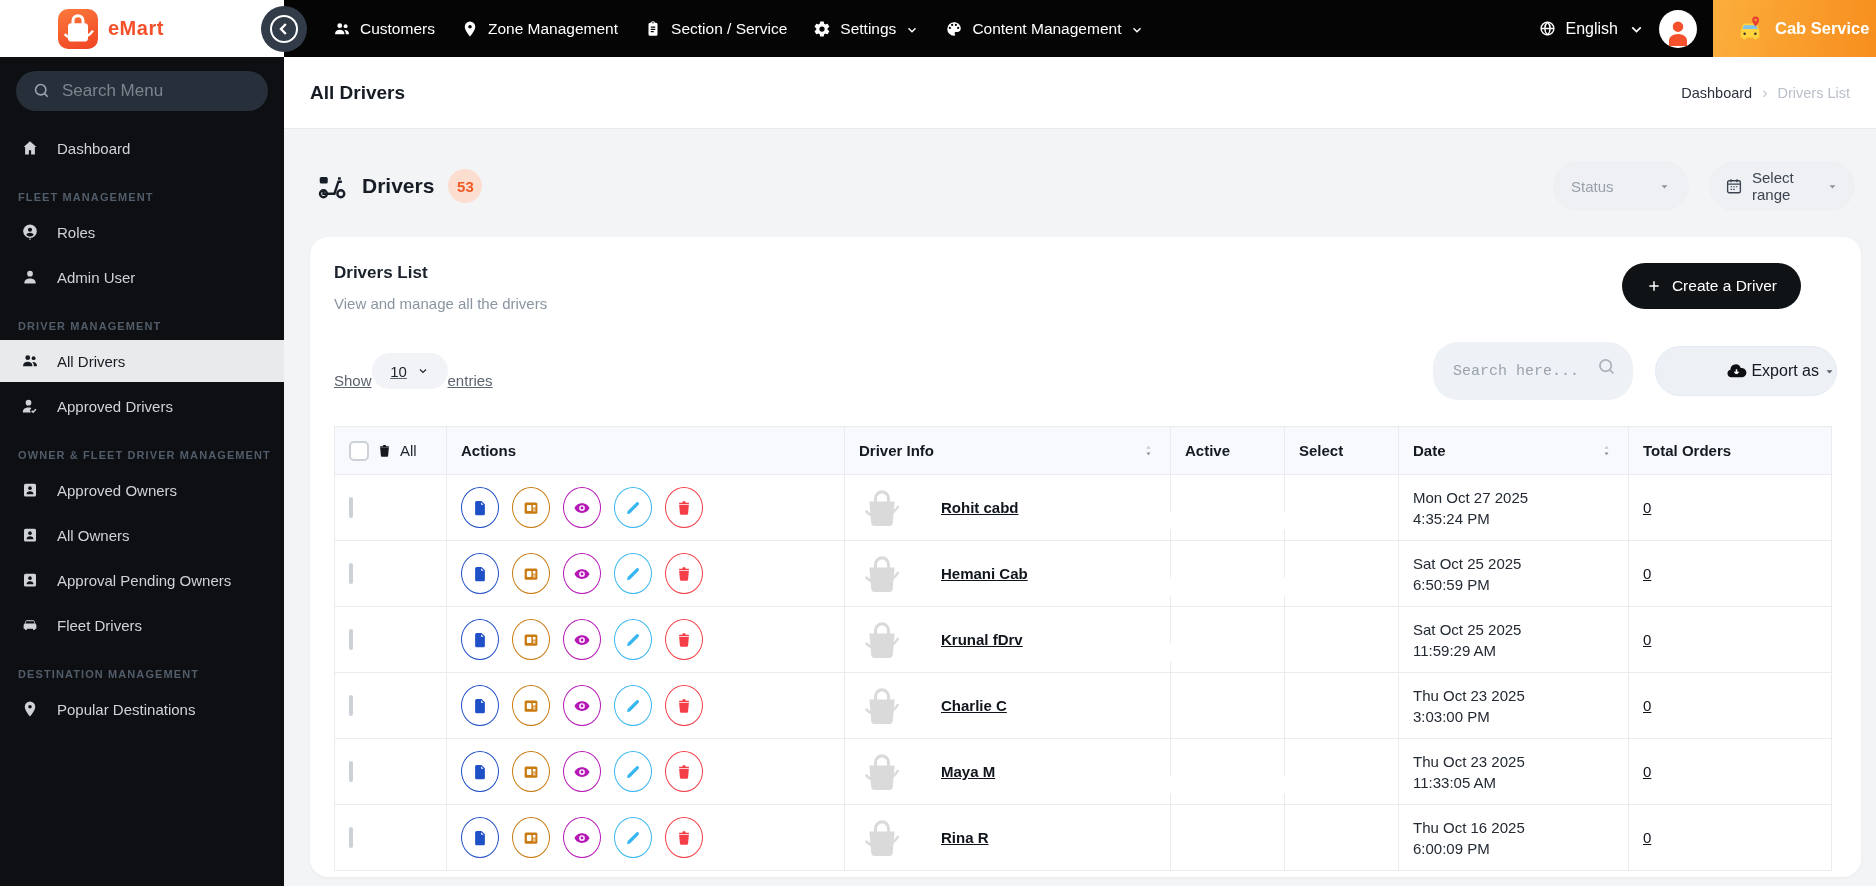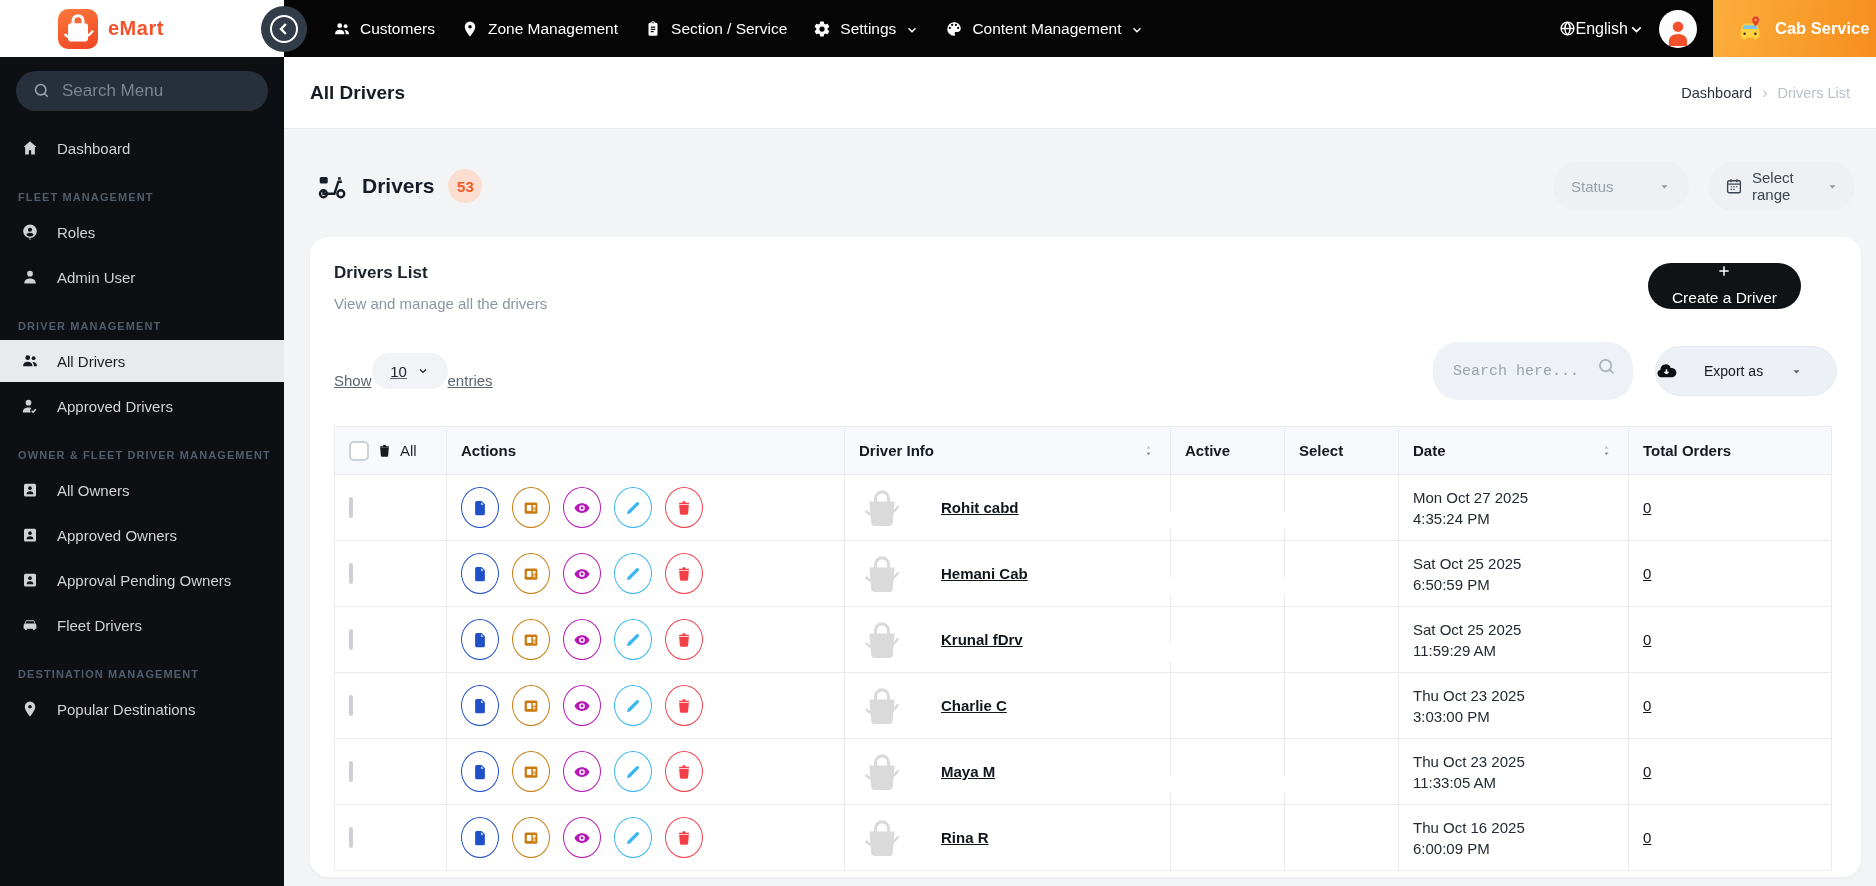--- a/index.html
+++ b/index.html
@@ -15,21 +15,21 @@
                display:flex; align-items:center; justify-content:center; color:#fff; }
   .logo-text { font-size:20px; font-weight:700; color:#f4502b; letter-spacing:.5px; }
   .nav { flex:1; display:flex; align-items:center; gap:26px; padding-left:0; color:#fff; position:relative; }
   .back-circle { width:46px; height:46px; border-radius:50%; background:#323c49; display:flex; align-items:center;
                  justify-content:center; margin-left:-23px; z-index:3; color:#fff; flex:none; }
   .back-ring { width:28px; height:28px; border:2px solid #fff; border-radius:50%; display:flex; align-items:center; justify-content:center; }
   .nav-item { display:flex; align-items:center; gap:9px; font-size:15.5px; font-weight:500; cursor:pointer; white-space:nowrap; }
   .nv-ic svg { width:18px; height:18px; }
   .nv-car svg { width:14px; height:14px; margin-top:2px; }
   .nav-right { margin-left:auto; display:flex; align-items:center; gap:14px; padding-right:16px; color:#fff; }
-  .lang { display:flex; align-items:center; gap:0; font-size:16px; cursor:pointer; }
+  .lang { display:flex; align-items:center; gap:10px; font-size:16px; cursor:pointer; }
   .lang svg { width:17px; height:17px; }
   .avatar { width:38px; height:38px; border-radius:50%; background:#fff; color:#f4502b; display:flex; align-items:center;
             justify-content:center; overflow:hidden; cursor:pointer; }
   .avatar svg { width:30px; height:30px; margin-top:4px; }
   .cab-panel { width:163px; flex:none; background:linear-gradient(100deg,#fbae3c,#f78e1e); display:flex; align-items:center;
                gap:10px; padding-left:22px; overflow:hidden; color:#fff; }
   .cab-panel .cab-label { font-size:16.5px; font-weight:600; white-space:nowrap; }
   .taxi svg { width:30px; height:30px; }
 
   
@@ -69,37 +69,37 @@
   .status-pill { width:136px; padding:0 18px; justify-content:space-between; color:#98a1ab; }
   .range-pill { width:146px; padding:0 16px; gap:9px; color:#3c454f; font-weight:500; }
   .caret svg { width:13px; height:13px; color:#8c95a0; }
   .cal svg { width:18px; height:18px; color:#3c454f; }
 
   .card { background:#fff; border-radius:18px; padding:26px 24px; height:640px; box-shadow:0 1px 3px rgba(20,30,50,.05); }
   .card-head { display:flex; align-items:flex-start; justify-content:space-between; }
   .card-title { font-size:17px; font-weight:700; color:#1a212b; }
   .card-sub { font-size:15px; color:#8b95a1; margin-top:12px; }
   .create-btn { background:#101316; color:#fff; border:none; height:46px; border-radius:23px; padding:0 24px; font-size:15.5px;
-                font-family:inherit; display:flex; align-items:center; gap:10px; cursor:pointer; margin-right:36px;flex-direction:column; }
+                font-family:inherit; display:flex; align-items:center; gap:10px; cursor:pointer; margin-right:36px; }
   .create-btn svg { width:16px; height:16px; }
 
   .entries-row { display:flex; align-items:center; justify-content:space-between; margin-top:30px; }
   .show-group { display:flex; align-items:flex-end; font-size:15px; color:#5b646e;text-decoration:underline; }
   .entries-select { width:76px; height:36px; border-radius:18px; background:#f1f3f7; display:flex; align-items:center;
                     justify-content:center; gap:10px; color:#20262e; cursor:pointer; }
   .entries-select svg { width:12px; height:12px; color:#20262e; }
   .er-right { display:flex; align-items:center; gap:22px; }
   .search-wrap { position:relative; }
   .search-wrap input { width:200px; height:58px; border:none; outline:none; border-radius:25px; background:#eef1f5;
                        font-size:15px; color:#39414b; padding:0 46px 0 20px; font-family:Liberation Mono, monospace; }
   .search-wrap input::placeholder { color:#9aa3ad; }
   .search-wrap .sch { position:absolute; right:16px; top:14px; color:#aab2bb; }
   .search-wrap .sch svg { width:21px; height:21px; }
   .export-btn { width:182px; height:50px; border-radius:25px; background:#edf0f4; border:1px solid #e3ecf6; display:flex;
-                align-items:center; justify-content:flex-start; gap:27px; font-size:14px; font-weight:500; color:#15191f;
+                align-items:center; justify-content:flex-end; gap:4px; font-size:16px; font-weight:500; color:#15191f;
                 font-family:inherit; cursor:pointer; }
   .export-btn .cloud svg { width:21px; height:21px; color:#0c0e11; }
   .export-btn .caret svg { color:#5a626c; }
 
   
   table { border-collapse:collapse; table-layout:fixed; width:1497px; margin-top:26px; font-size:15px; }
   th, td { border:1px solid #e9ebef; }
   thead th { background:#f8f9fc; height:48px; text-align:left; padding:0 14px; color:#141a22; font-size:15px; font-weight:700; }
   tbody td { background:#fff; height:66px; padding:0 14px; color:#232a33; }
   .th-flex { display:flex; align-items:center; justify-content:space-between; }
@@ -311,31 +311,31 @@
       </div>
       <div class="sb-label">OWNER &amp; FLEET DRIVER MANAGEMENT</div>
       <div class="sb-item">
         <span class="sb-ic">
           <svg viewBox="0 0 24 24" fill="currentColor">
             <rect x="4" y="3.5" width="16" height="17" rx="2"></rect>
             <circle cx="12" cy="9.5" r="2.4" fill="#0d0f12"></circle>
             <path d="M7.5 16.8c.5-2 2.3-3 4.5-3s4 1 4.5 3v.7h-9z" fill="#0d0f12"></path>
           </svg>
         </span>
-        <span>All Owners</span>
+        <span>Approved Owners</span>
       </div>
       <div class="sb-item">
         <span class="sb-ic">
           <svg viewBox="0 0 24 24" fill="currentColor">
             <rect x="4" y="3.5" width="16" height="17" rx="2"></rect>
             <circle cx="12" cy="9.5" r="2.4" fill="#0d0f12"></circle>
             <path d="M7.5 16.8c.5-2 2.3-3 4.5-3s4 1 4.5 3v.7h-9z" fill="#0d0f12"></path>
           </svg>
         </span>
-        <span>Approved Owners</span>
+        <span>All Owners</span>
       </div>
       <div class="sb-item">
         <span class="sb-ic">
           <svg viewBox="0 0 24 24" fill="currentColor">
             <rect x="4" y="3.5" width="16" height="17" rx="2"></rect>
             <circle cx="12" cy="9.5" r="2.4" fill="#0d0f12"></circle>
             <path d="M7.5 16.8c.5-2 2.3-3 4.5-3s4 1 4.5 3v.7h-9z" fill="#0d0f12"></path>
           </svg>
         </span>
         <span>Approval Pending Owners</span>

